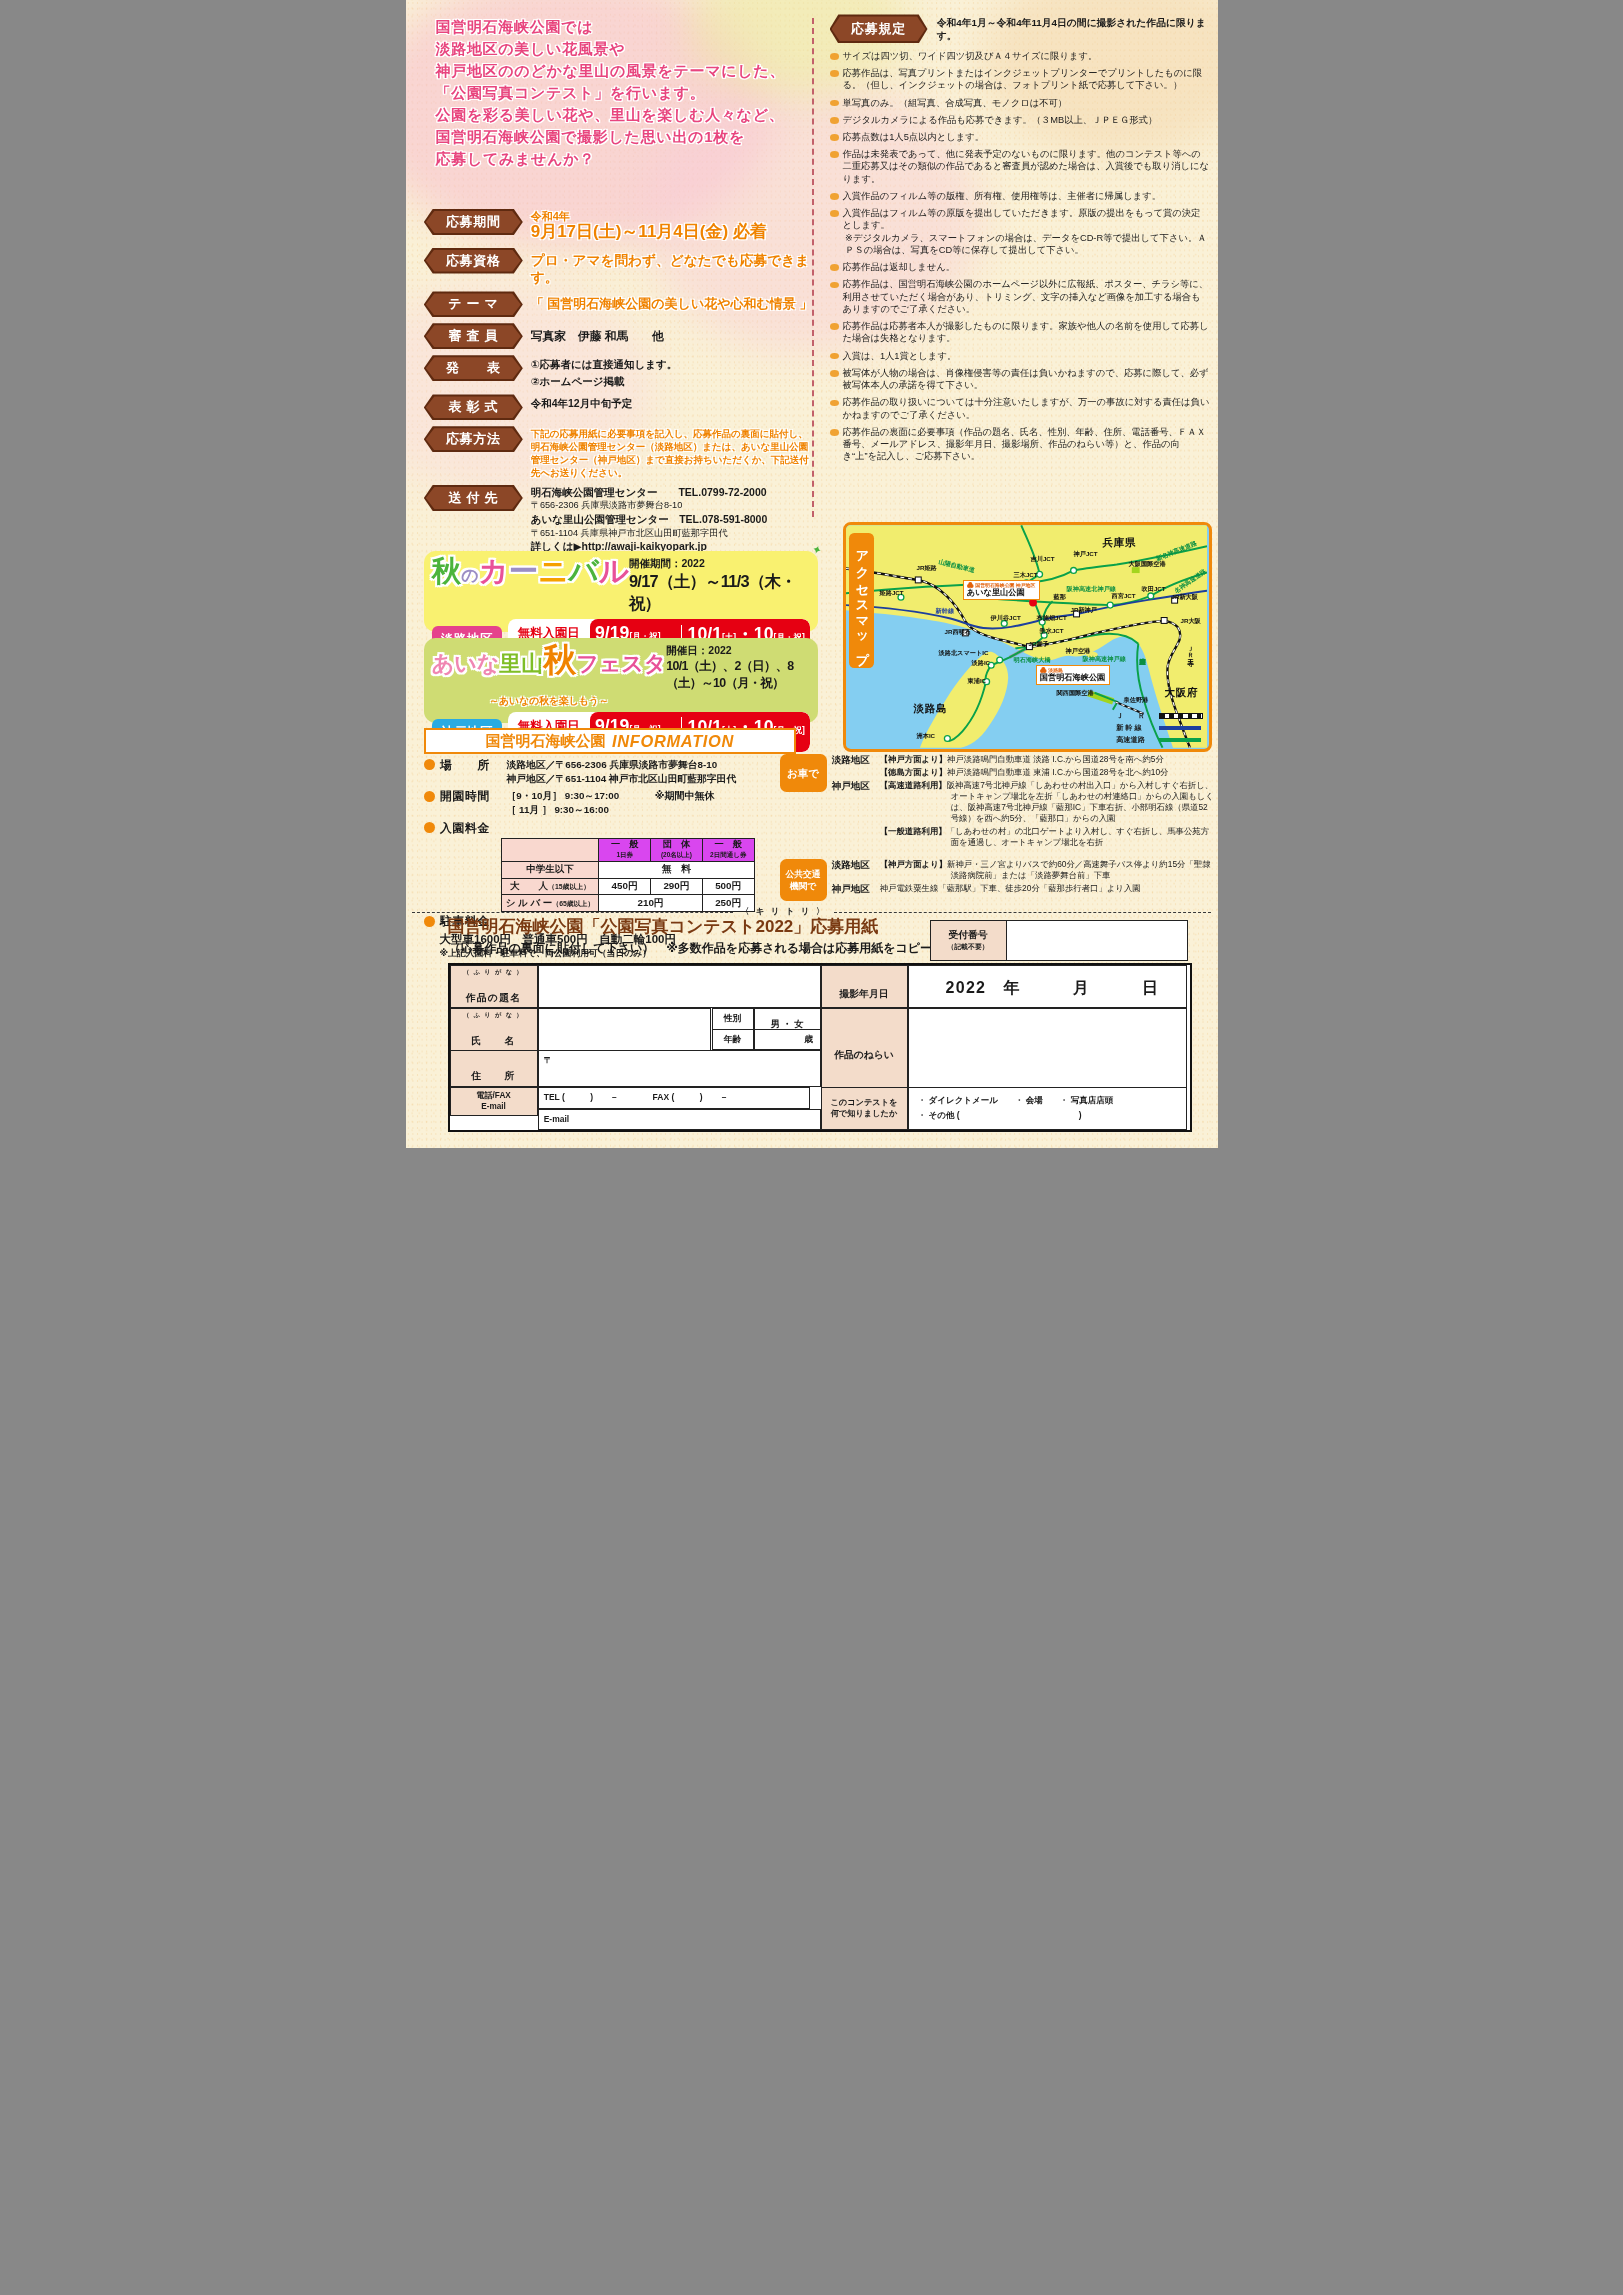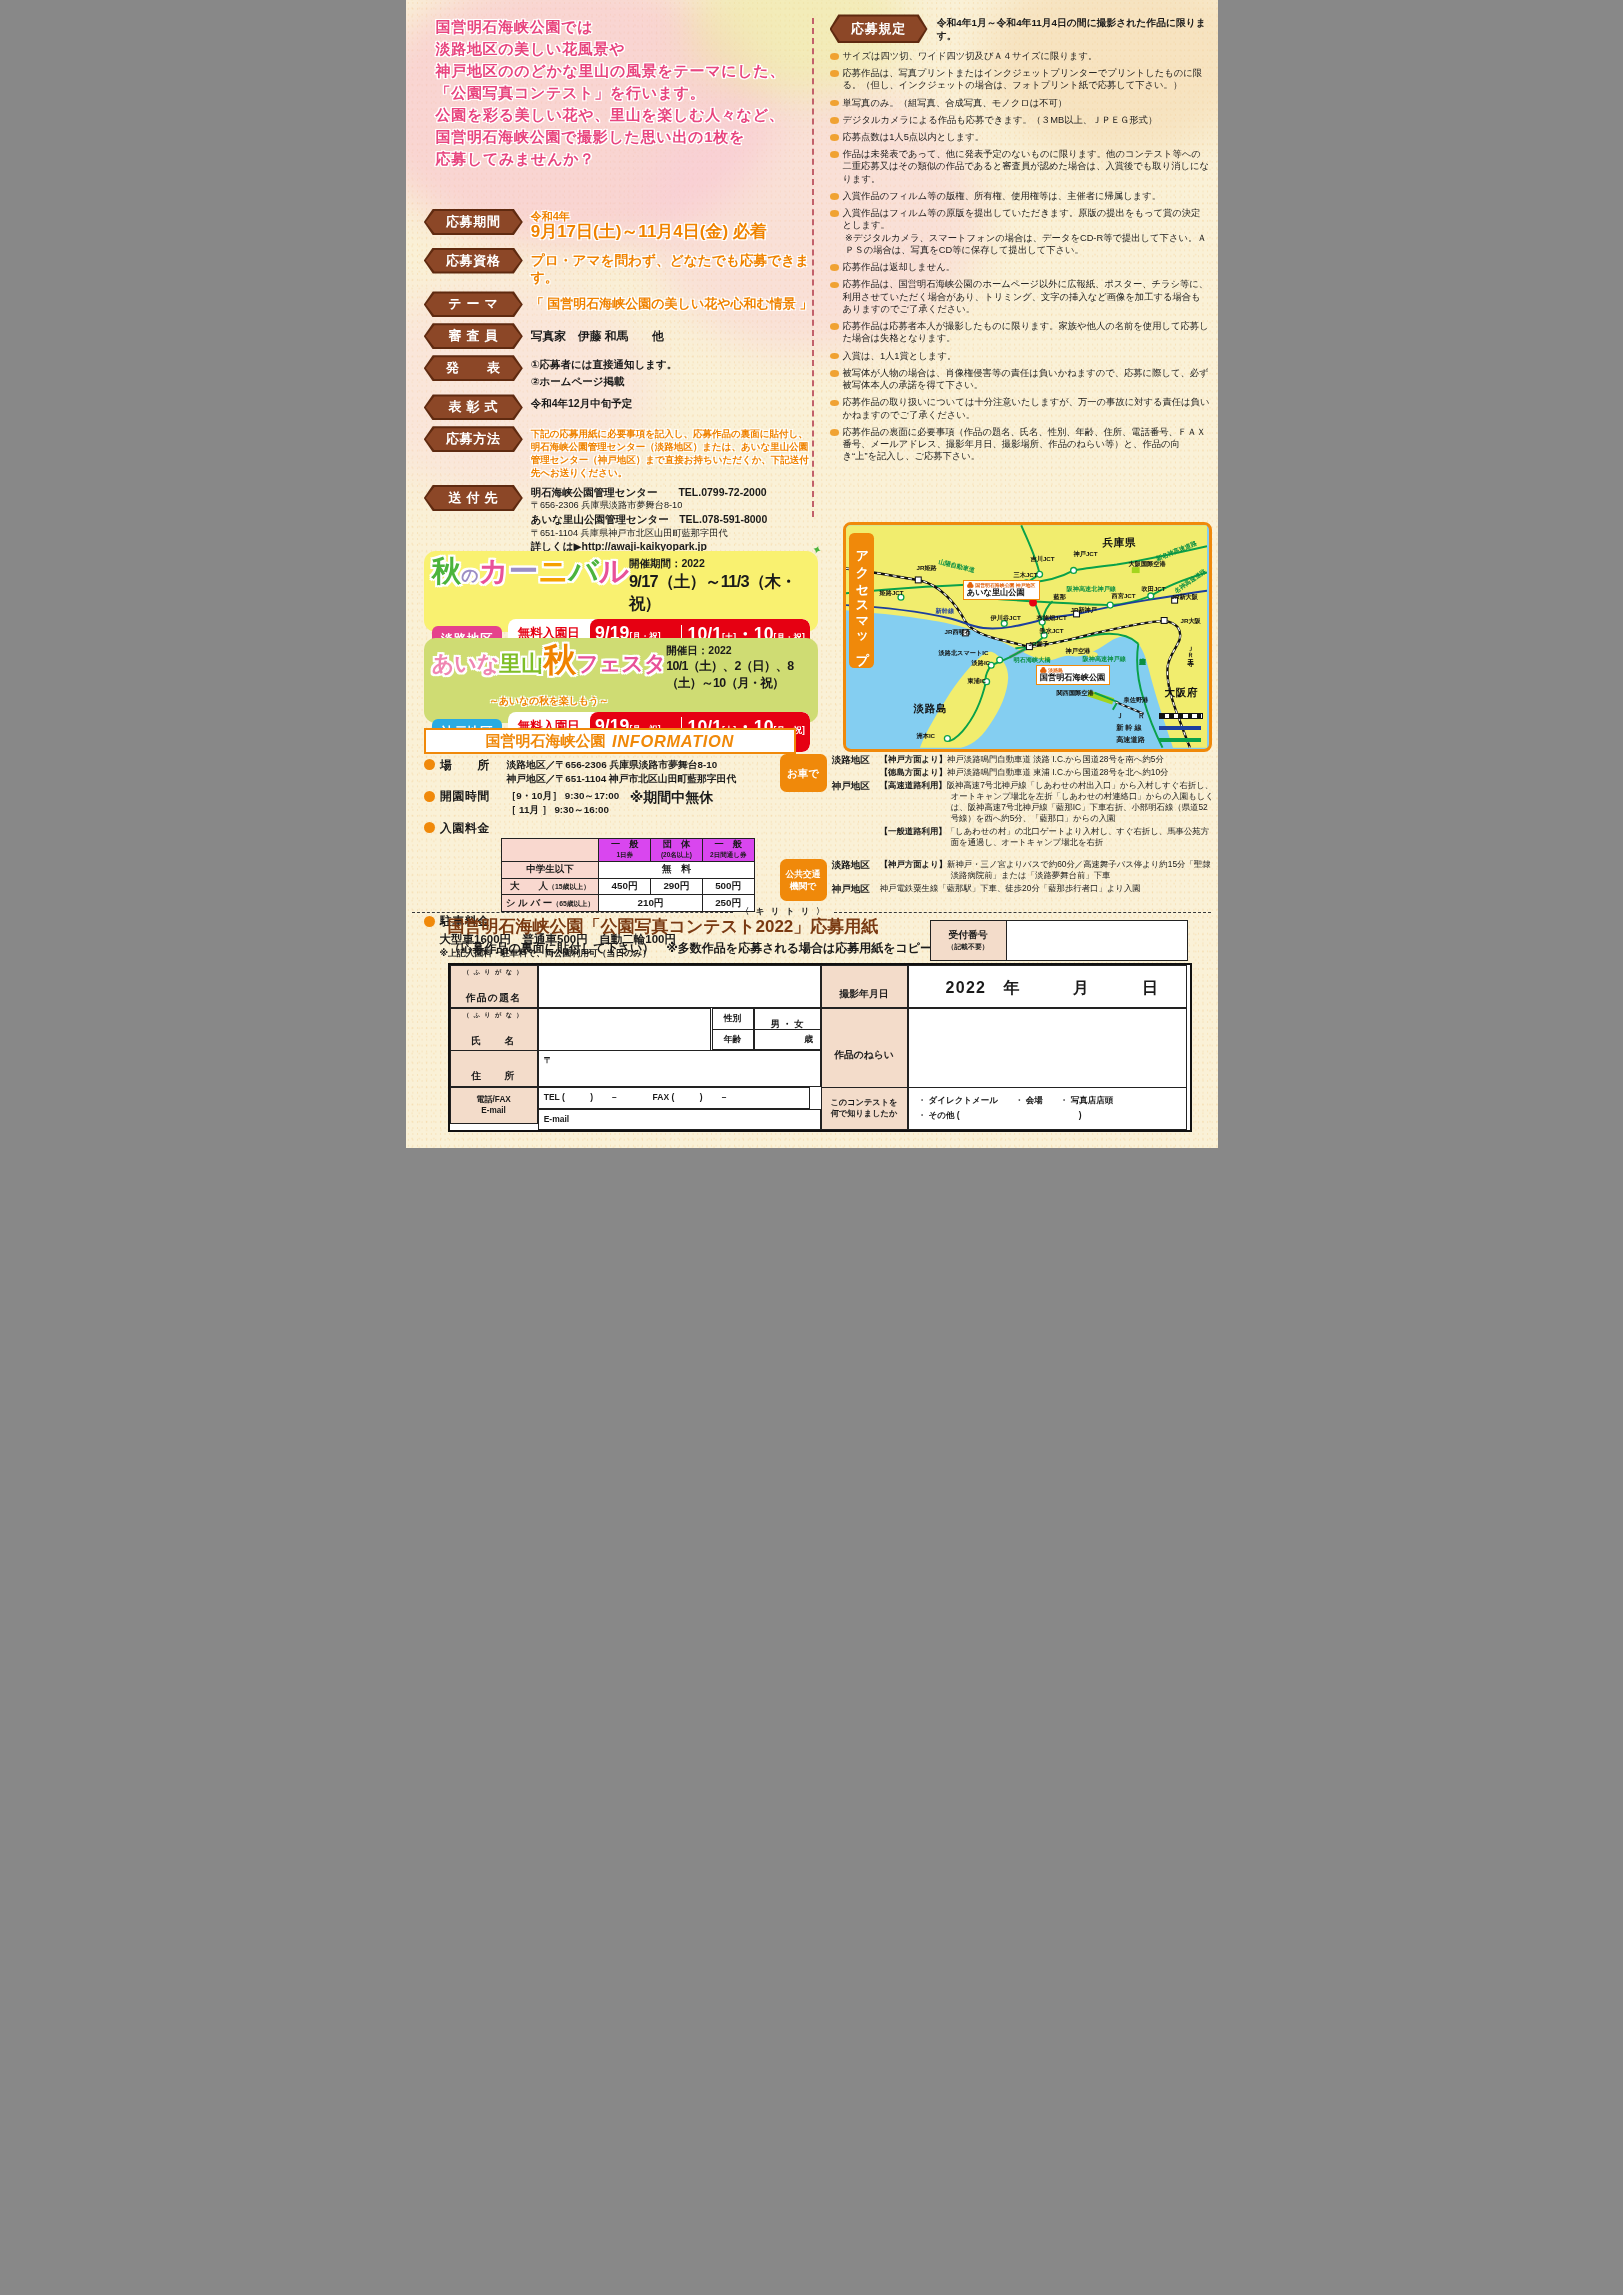--- a/index.html
+++ b/index.html
@@ -95,21 +95,21 @@
   .info-head{position:absolute;left:18.3px;top:728px;width:372px;height:26px;background:#fff;
     border:2px solid #F0890A;display:flex;align-items:center;justify-content:center;gap:6.5px;z-index:2;box-sizing:border-box;}
   .info-head .jp{color:#F0890A;font-size:15px;font-weight:900;}
   .info-head .en{color:#F0890A;font-size:16.4px;font-weight:900;font-style:italic;letter-spacing:0.7px;}
   .info{position:absolute;left:18.3px;top:758px;width:393px;z-index:2;}
   .irow{display:flex;gap:6.5px;margin-bottom:3.9px;}
   .ib{flex:none;display:flex;align-items:flex-start;gap:5.2px;}
   .dot{width:11px;height:11px;border-radius:50%;background:#F0890A;flex:none;margin-top:1.3px;}
   .ilabel{font-size:11.8px;font-weight:900;width:60px;flex:none;letter-spacing:0.7px;}
   .ival{font-size:9.8px;font-weight:700;line-height:13.7px;}
-  .hours-note{font-size:14px;font-weight:900;margin-left:4px;}
+  .hours-note{font-size:10px;font-weight:900;margin-left:29px;}
   .feetable{border-collapse:collapse;margin:1.3px 0 2.6px 77px;}
   .feetable td,.feetable th{border:1.3px solid #222;text-align:center;padding:1.3px 3.9px;}
   .fee-h{background:#d946ef;font-size:9.2px;font-weight:900;line-height:9.8px;}
   .fee-h .sm{font-size:6.5px;font-weight:700;display:block;}
   .fee-l{background:#F9D8CF;font-size:9.5px;font-weight:900;text-align:left;padding-left:5.2px;}
   .fee-l .sm{font-size:6.9px;}
   .fee-v{background:#fff;font-size:9.8px;font-weight:900;min-width:43px;}
   .parking-line{font-size:11.5px;font-weight:900;margin:1.3px 0 1.3px 15.7px;}
   .parking-note{font-size:8.8px;font-weight:900;margin-left:15.7px;}
 
@@ -682,21 +682,21 @@
     <div class="cell pinkc" style="left:371px;top:43px;width:87px;height:80px;">
       <span class="flabel" style="letter-spacing:0;">作品のねらい</span>
     </div>
     <div class="cell whitec" style="left:458px;top:43px;width:279px;height:80px;"></div>
 
     <div class="cell pinkc" style="left:0;top:85px;width:88px;height:37px;">
       <span class="flabel">住　　所</span>
     </div>
     <div class="cell whitec fval" style="left:88px;top:85px;width:283px;height:37px;">〒</div>
 
-    <div class="cell pinkc" style="left:0;top:122px;width:88px;height:37px;">
+    <div class="cell pinkc" style="left:0;top:122px;width:88px;height:29px;">
       <span class="flabel2">電話/FAX</span>
         <span class="flabel2">E-mail</span>
     </div>
     <div class="cell whitec fval" style="left:88px;top:122px;width:272px;height:21.6px;">TEL (　　　)　　－　　　　FAX (　　　)　　－</div>
     <div class="cell whitec fval" style="left:88px;top:144px;width:283px;height:21px;">E-mail</div>
     <div class="cell pinkc" style="left:371px;top:122px;width:87px;height:43px;">
       <span class="flabel2">このコンテストを</span>
         <span class="flabel2">何で知りましたか</span>
     </div>
     <div class="cell whitec fopts" style="left:458px;top:122px;width:279px;height:43px;">

